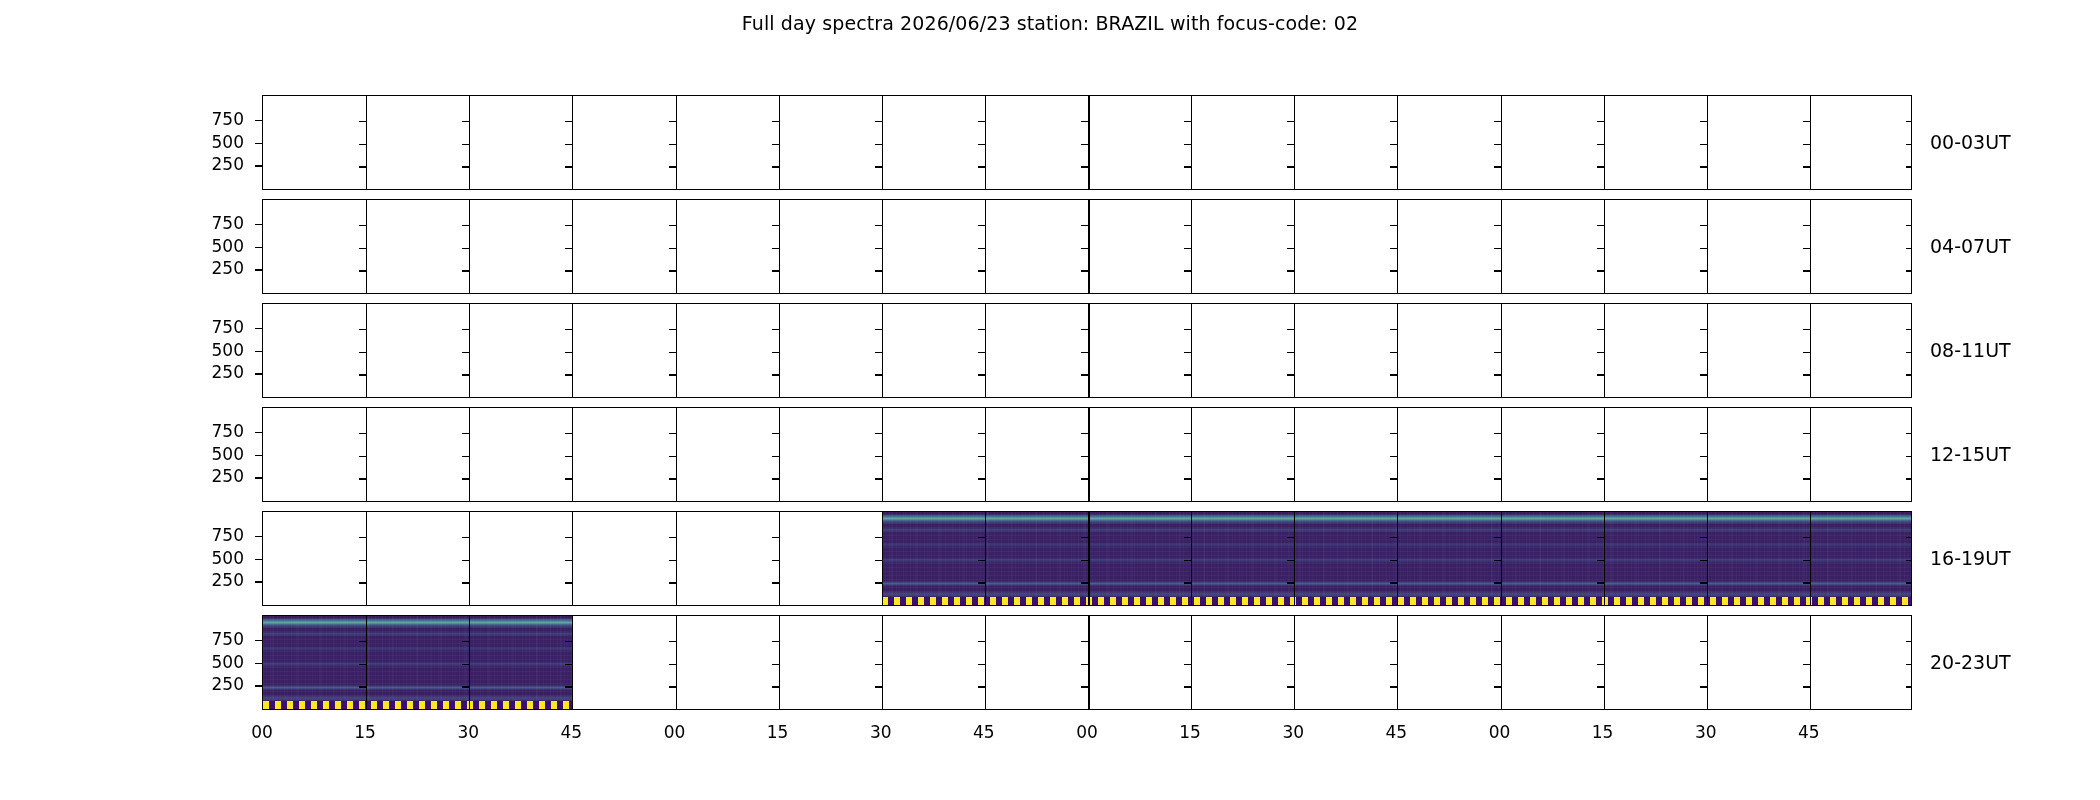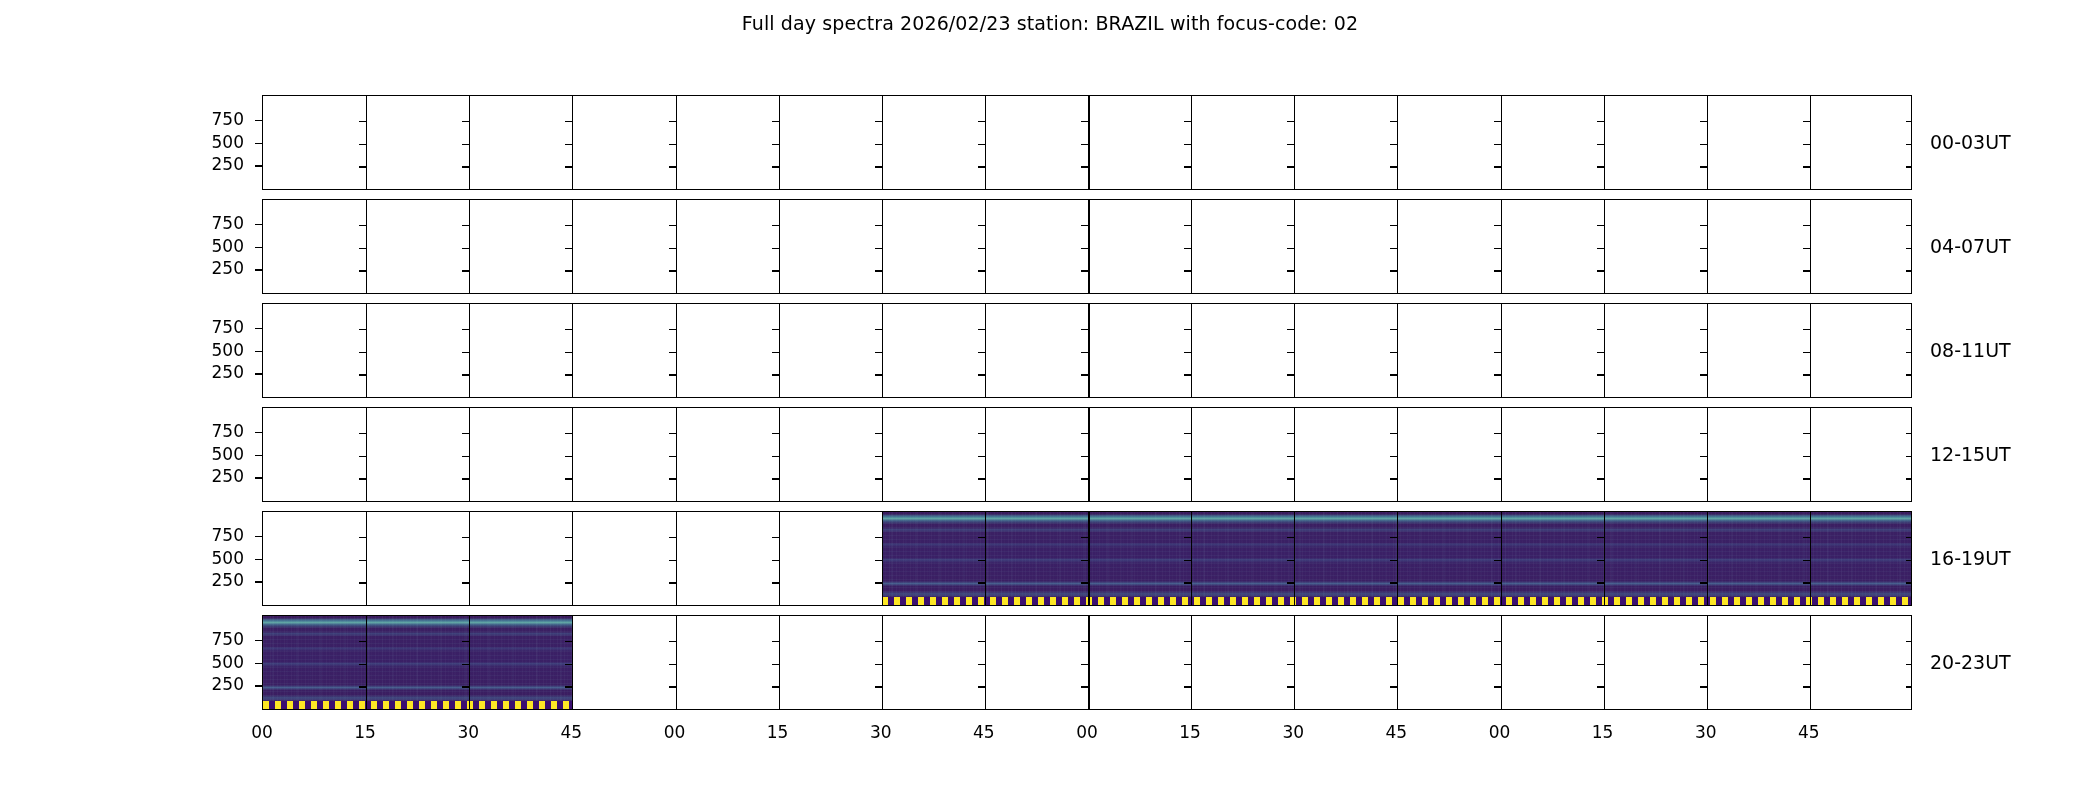--- a/index.html
+++ b/index.html
@@ -211,21 +211,21 @@
     left: 1930px;
     width: 200px;
     font-size: 19px;
     color: #000000;
     white-space: nowrap;
   }
 </style>
 </head>
 <body>
 
-<div id="figure-title">Full day spectra 2026/02/23 station: BRAZIL with focus-code: 02</div>
+<div id="figure-title">Full day spectra 2026/06/23 station: BRAZIL with focus-code: 02</div>
 
 <div id="ylabel">Frequency [MHz]</div>
 
 <div id="plot-grid">
     <div class="panel-row" style="top: 0px;">
       <div class="subdiv" style="left: 103.125px;"></div>
       <div class="subdiv" style="left: 206.25px;"></div>
       <div class="subdiv" style="left: 309.375px;"></div>
       <div class="subdiv major" style="left: 412.5px;"></div>
       <div class="subdiv" style="left: 515.625px;"></div>

